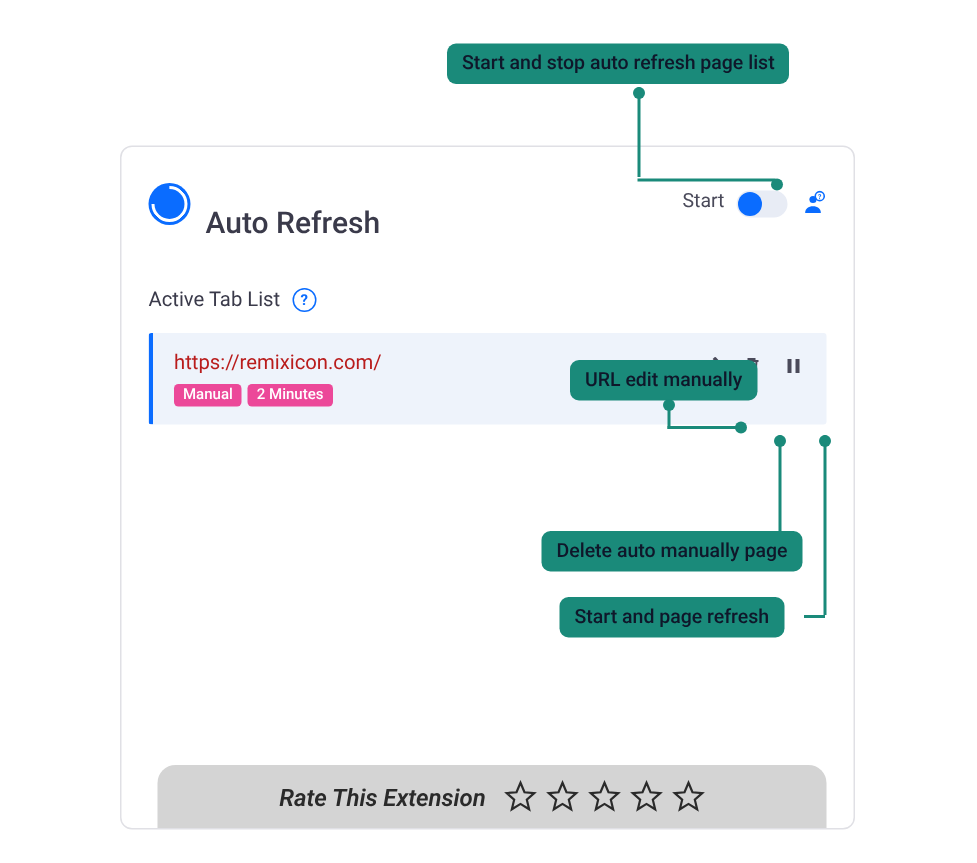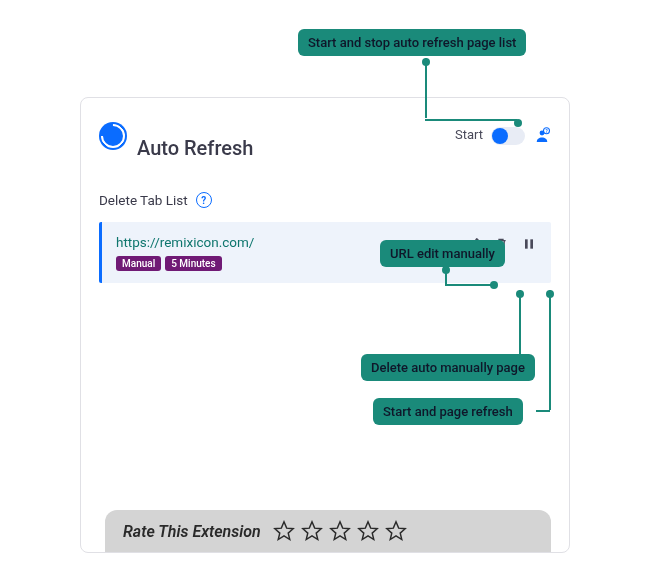--- a/index.html
+++ b/index.html
@@ -179,29 +179,29 @@
       display: flex;
       align-items: flex-start;
       justify-content: space-between;
       gap: 12px;
     }
     .url-left {
       flex: 1;
     }
     .url-text {
       font-size: 13.5px;
-      color: #0f766e;
+      color: #b91c1c;
       margin-bottom: 6px;
     }
     .badges {
       display: flex;
       gap: 4px;
     }
     .badge {
-      background: #701a75;
+      background: #ec4899;
       color: #fff;
       font-size: 10px;
       font-weight: 500;
       padding: 2px 6px;
       border-radius: 3px;
     }
     .url-actions {
       display: flex;
       align-items: center;
       gap: 12px;
@@ -218,21 +218,21 @@
     .rating-bar {
       position: absolute;
       bottom: 0;
       left: 24px;
       right: 18px;
       background: #d4d4d4;
       border-radius: 12px 12px 0 0;
       padding: 10px 18px;
       display: flex;
       align-items: center;
-      justify-content: flex-start;
+      justify-content: center;
       gap: 12px;
     }
     .rating-text {
       font-size: 16px;
       font-weight: 600;
       font-style: italic;
       color: #2a2a2a;
     }
     .stars {
       display: flex;
@@ -286,30 +286,30 @@
           <circle cx="18" cy="5" r="4" fill="none" stroke="#0a6cff" stroke-width="1.4"></circle>
           <text x="18" y="7.6" font-size="6" text-anchor="middle" fill="#0a6cff" font-weight="700">?</text>
         </svg>
       </div>
     </div>
   </div>
 
 
   <div class="body">
     <div class="list-header">
-      <span>Delete Tab List</span>
+      <span>Active Tab List</span>
       <span class="help-circle">?</span>
     </div>
 
     <div class="url-card">
       <div class="url-left">
         <div class="url-text">https://remixicon.com/</div>
         <div class="badges">
           <span class="badge">Manual</span>
-          <span class="badge">5 Minutes</span>
+          <span class="badge">2 Minutes</span>
         </div>
       </div>
       <div class="url-actions">
         <span class="icon-btn">
           <svg viewBox="0 0 24 24" width="16" height="16" fill="#4a4a5a">
             <path d="M3 17.25V21h3.75L17.81 9.94l-3.75-3.75L3 17.25zM20.71 7.04a1 1 0 0 0 0-1.41l-2.34-2.34a1 1 0 0 0-1.41 0l-1.83 1.83 3.75 3.75 1.83-1.83z"></path>
           </svg>
         </span>
         <span class="icon-btn">
           <svg viewBox="0 0 24 24" width="16" height="16" fill="none" stroke="#4a4a5a" stroke-width="2">

